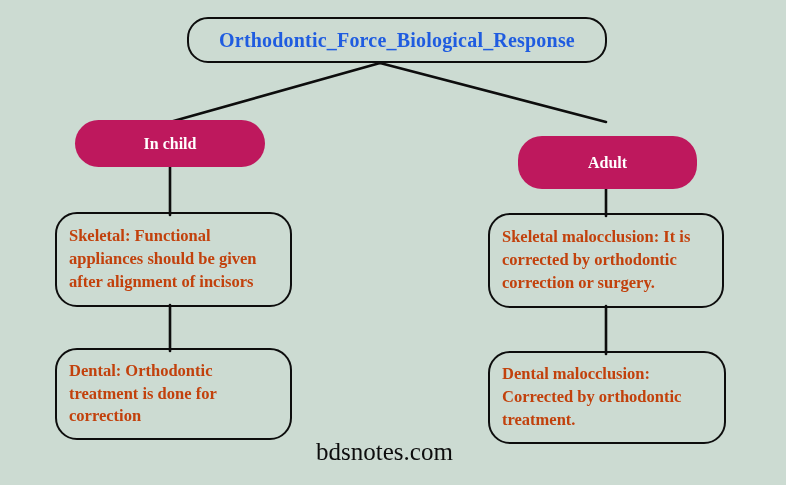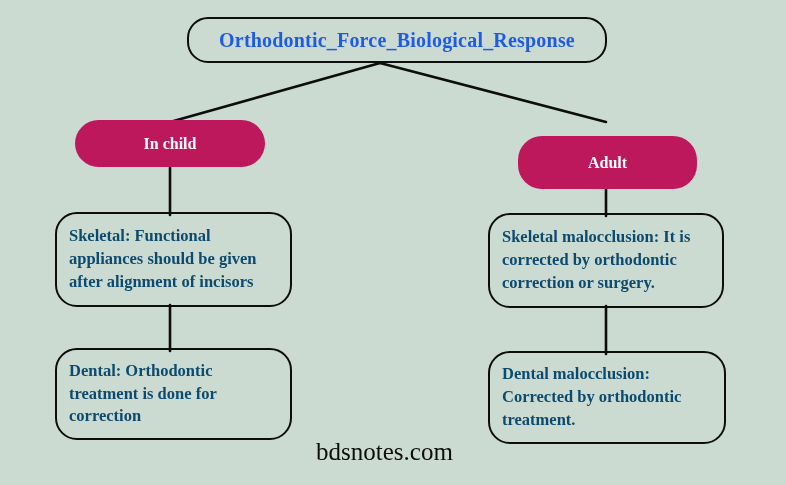--- a/index.html
+++ b/index.html
@@ -38,21 +38,21 @@
   }
   .pill{
     background:#be185d;
     border-radius:24px;
     color:#ffffff;
     font-size:16px;font-weight:bold;
   }
   .pill-child{left:75px;top:120px;width:190px;height:47px;}
   .pill-adult{left:518px;top:120px;width:179px;height:53px;margin-top:16px;}
   .detail{
-    color:#0c4a6e;
+    color:#c2410c;
     font-size:16.5px;font-weight:bold;
     line-height:1.38;
     padding:6px 12px;
   }
   .box-child-1{left:55px;top:212px;width:237px;height:95px;}
   .box-child-2{left:55px;top:348px;width:237px;height:92px;}
   .box-adult-1{left:488px;top:213px;width:236px;height:95px;}
   .box-adult-2{left:488px;top:351px;width:238px;height:93px;}
   .watermark{
     position:absolute;left:297px;top:436px;width:175px;height:32px;

